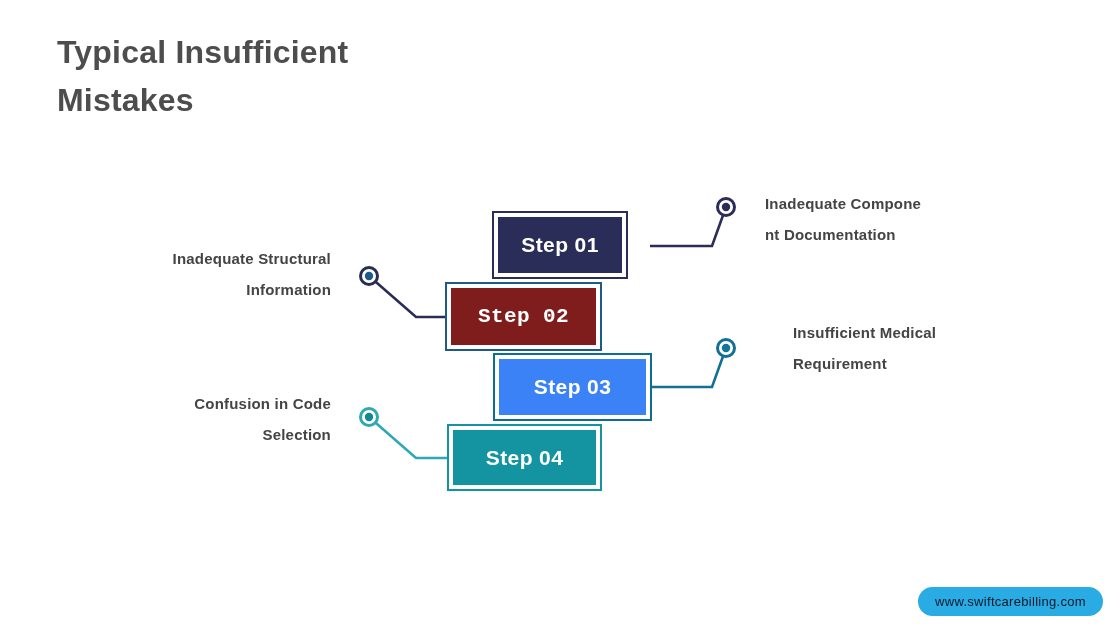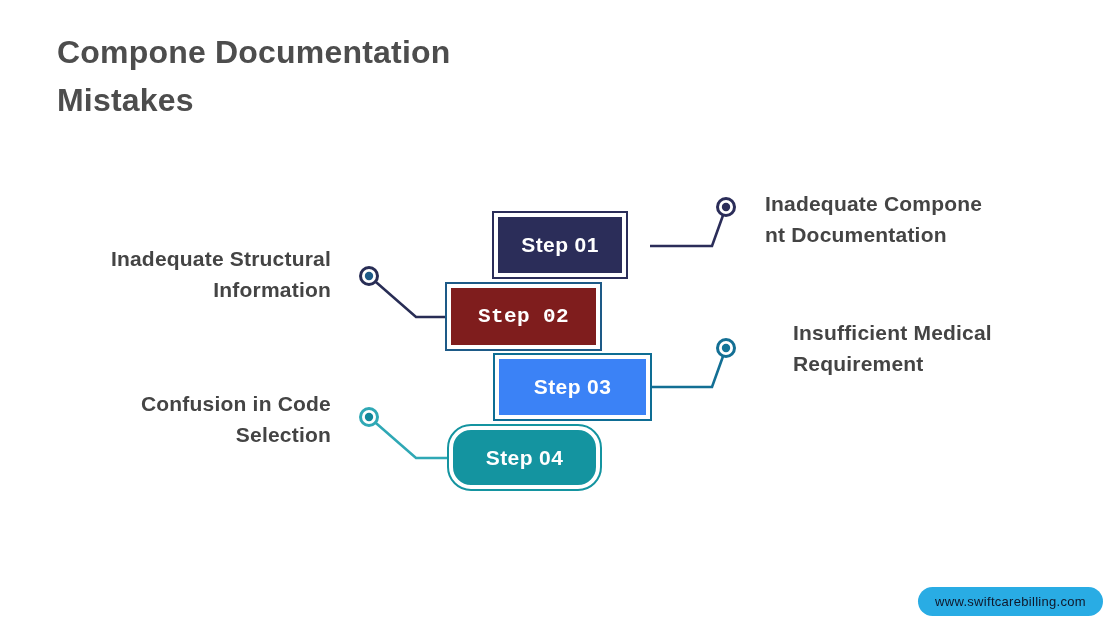--- a/index.html
+++ b/index.html
@@ -43,26 +43,26 @@
     align-items: center;
     justify-content: center;
     color: #ffffff;
     font-size: 21px;
     font-weight: 700;
     letter-spacing: 0.4px;
   }
   .s1 { left: 494px; top: 213px; width: 132px; height: 64px; }
   .s2 { left: 447px; top: 284px; width: 153px; height: 65px; }
   .s3 { left: 495px; top: 355px; width: 155px; height: 64px; }
-  .s4 { left: 449px; top: 426px; width: 151px; height: 63px; border-radius: 22px; }
+  .s4 { left: 449px; top: 426px; width: 151px; height: 63px; }
 
   
   .annotation {
     position: absolute;
-    font-size: 21px;
+    font-size: 15px;
     font-weight: 700;
     line-height: 31px;
     letter-spacing: 0.2px;
   }
   .ann-right { text-align: left; }
   .ann-left  { text-align: right; }
   .ann1 { left: 765px;  top: 188px; }
   .ann2 { right: 789px; top: 243px; }
   .ann3 { left: 765px;  top: 317px; }
   .ann4 { right: 789px; top: 388px; }
@@ -80,21 +80,21 @@
     font-size: 13px;
     letter-spacing: 0.3px;
   }
 </style>
 </head>
 <body>
 
 <div class="canvas">
 
   <div class="title" style="color: rgb(77, 77, 77);">
-    <div>Compone Documentation</div>
+    <div>Typical Insufficient</div>
     <div>Mistakes</div>
   </div>
 
   <svg class="connectors" viewBox="0 0 1120 630" xmlns="http://www.w3.org/2000/svg">
 
     <g>
       <polyline points="650,246 712,246 726,207" style="stroke: rgb(43, 45, 89);"></polyline>
       <circle class="ring" cx="726" cy="207" r="8.5" style="stroke: rgb(43, 45, 89);"></circle>
       <circle cx="726" cy="207" r="4.2" style="fill: rgb(43, 45, 89);"></circle>
     </g>

